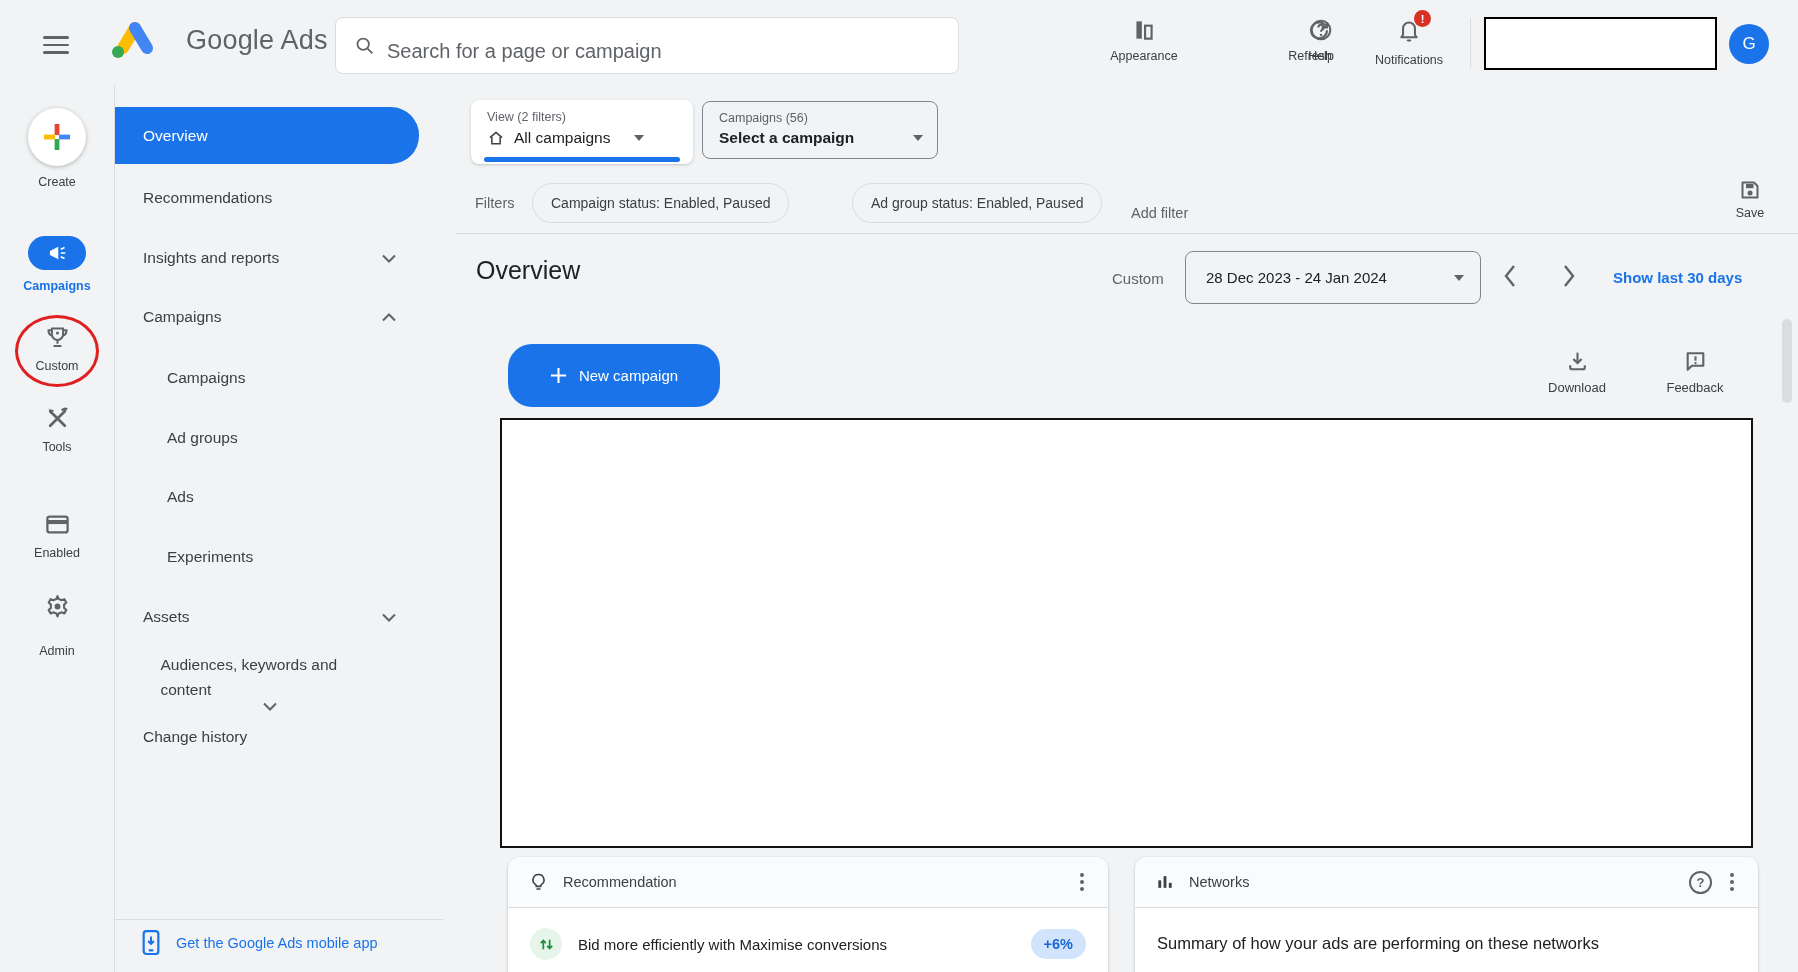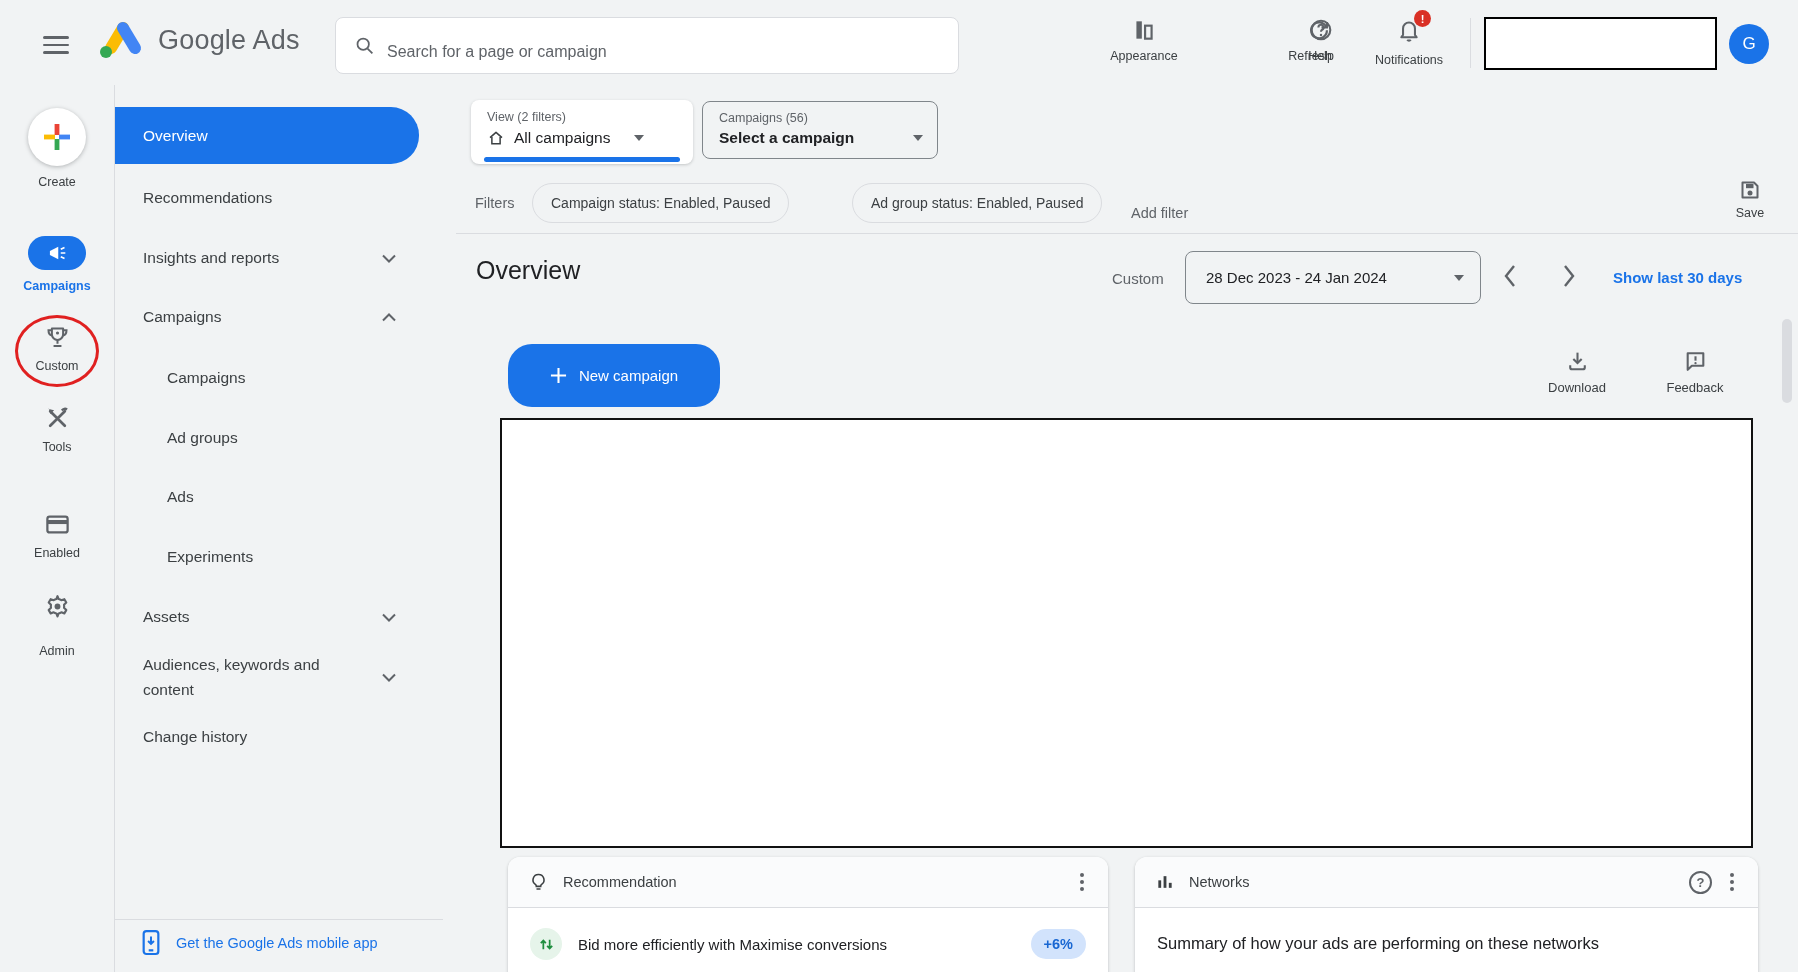--- a/index.html
+++ b/index.html
@@ -11,21 +11,21 @@
     color:#3c4043;
   }
   .abs { position:absolute; }
   .flex { display:flex; align-items:center; }
   .col { display:flex; flex-direction:column; align-items:center; }
 
   
   .hamburger span { display:block; width:26px; height:2.5px; background:#5f6368; border-radius:2px; margin:5px 0; }
   .product-name { font-size:27px; color:#5f6368; letter-spacing:.2px; }
   .searchbox { background:#fff; border:1px solid #dadce0; border-radius:8px; }
-  .searchbox input { border:none; outline:none; font-size:16px; color:#ec4899; width:540px; background:transparent; font-family:"Liberation Sans",sans-serif;margin-top:12px; }
+  .searchbox input { border:none; outline:none; font-size:20px; color:#ec4899; width:540px; background:transparent; font-family:"Liberation Sans",sans-serif;margin-top:12px; }
   .searchbox input::placeholder { color:#5f6368; }
   .topaction { width:90px; cursor:pointer; }
   .topaction .lbl { font-size:12.5px; color:#3c4043; margin-top:6px; white-space:nowrap; }
   .badge { position:absolute; top:-7px; right:-9px; width:17px; height:17px; background:#d93025; border-radius:50%;
            color:#fff; font-size:11px; font-weight:bold; display:flex; align-items:center; justify-content:center; }
   .avatar { width:40px; height:40px; border-radius:50%; background:#1a73e8; color:#fff; font-size:17px;
             display:flex; align-items:center; justify-content:center; }
   .account-box { background:#fff; border:2.5px solid #000; }
   .vdiv { width:1px; background:#dadce0; }
 
@@ -80,21 +80,21 @@
 </style>
 </head>
 <body>
 
 <div class="abs hamburger" style="left:43px; top:31px;">
   <span></span>
     <span></span>
     <span></span>
 </div>
 
-<div class="abs flex" style="left:96px; top:18px; gap:14px;">
+<div class="abs flex" style="left:108px; top:18px; gap:30px;">
   <svg width="48" height="44" viewBox="0 0 48 44">
     <line x1="15" y1="30" x2="27" y2="10" stroke="#fbbc04" stroke-width="12" stroke-linecap="round"></line>
     <line x1="27" y1="10" x2="39" y2="30" stroke="#4285f4" stroke-width="12" stroke-linecap="round"></line>
     <circle cx="10" cy="34" r="6" fill="#34a853"></circle>
   </svg>
   <span class="product-name">Google Ads</span>
 </div>
 
 <div class="abs flex searchbox" style="left:335px; top:17px; width:624px; height:57px; padding:0 18px; gap:12px;">
   <svg width="21" height="21" viewBox="0 0 24 24">
@@ -245,21 +245,21 @@
   <span>Experiments</span>
 </div>
 
 <div class="abs flex" style="left:143px; top:608px; width:253px; justify-content:space-between;">
   <span class="side-item">Assets</span>
   <svg width="14" height="9" viewBox="0 0 14 9">
       <polyline points="1,1.5 7,7.5 13,1.5" class="chev"></polyline>
     </svg>
 </div>
 
-<div class="abs flex" style="left:143px; top:652px; width:253px; justify-content:space-between;">
+<div class="abs flex" style="left:143px; top:652px; width:253px; justify-content:space-between;flex-direction:column;">
   <span class="side-item" style="width:218px; line-height:25px;">Audiences, keywords and content</span>
   <svg width="14" height="9" viewBox="0 0 14 9">
       <polyline points="1,1.5 7,7.5 13,1.5" class="chev"></polyline>
     </svg>
 </div>
 
 <div class="abs side-item" style="left:143px; top:728px;">
   <span>Change history</span>
 </div>
 

